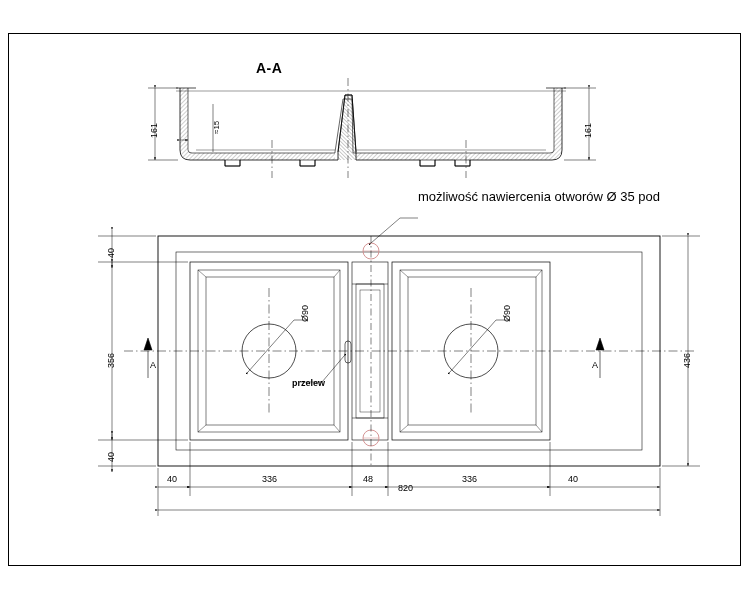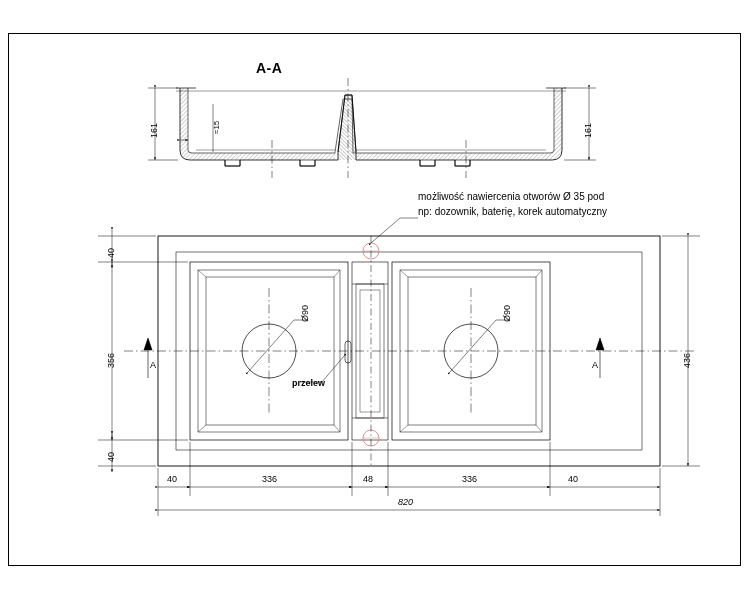--- a/index.html
+++ b/index.html
@@ -50,21 +50,21 @@
   }
   .lbl.small { font-size: 8px; }
   .title-aa {
     position: absolute;
     font-size: 14px;
     font-weight: bold;
     letter-spacing: 0.5px;
   }
   .note {
     position: absolute;
-    font-size: 10px;
+    font-size: 13px;
     line-height: 13px;
     white-space: nowrap;
   }
 </style>
 </head>
 <body>
 
 <div id="sheet">
 
   <div id="sheet-border"></div>
@@ -277,35 +277,34 @@
     </g>
   </svg>
 
   <div class="title-aa" style="left:256px; top:60px;">A-A</div>
 
   <div class="lbl vert" style="left:149px; top:138px;">161</div>
   <div class="lbl vert" style="left:583px; top:138px;">161</div>
   <div class="lbl vert small" style="left:211px; top:134px;">≈15</div>
 
   <div class="note" style="left:418px; top:190px;">możliwość nawiercenia otworów Ø 35 pod</div>
-  <div class="note" style="left:418px; top:205px;">np:  dozownik, baterię, korek automatyczny</div>
 
   <div class="lbl vert" style="left:106px; top:258px;">40</div>
   <div class="lbl vert" style="left:106px; top:368px;">356</div>
   <div class="lbl vert" style="left:106px; top:462px;">40</div>
   <div class="lbl vert" style="left:682px; top:368px;">436</div>
 
   <div class="lbl" style="left:150px; top:360px;">A</div>
   <div class="lbl" style="left:592px; top:360px;">A</div>
 
   <div class="lbl vert" style="left:300px; top:322px;">Ø90</div>
   <div class="lbl vert" style="left:502px; top:322px;">Ø90</div>
 
   <div class="lbl" style="left:292px; top:378px;font-weight:bold;">przelew</div>
 
   <div class="lbl" style="left:167px; top:474px;">40</div>
   <div class="lbl" style="left:262px; top:474px;">336</div>
   <div class="lbl" style="left:363px; top:474px;">48</div>
   <div class="lbl" style="left:462px; top:474px;">336</div>
   <div class="lbl" style="left:568px; top:474px;">40</div>
-  <div class="lbl" style="left:398px; top:497px;font-style:italic;">820</div>
+  <div class="lbl" style="left:398px; top:483px;">820</div>
 
 </div>
 
 </body></html>

